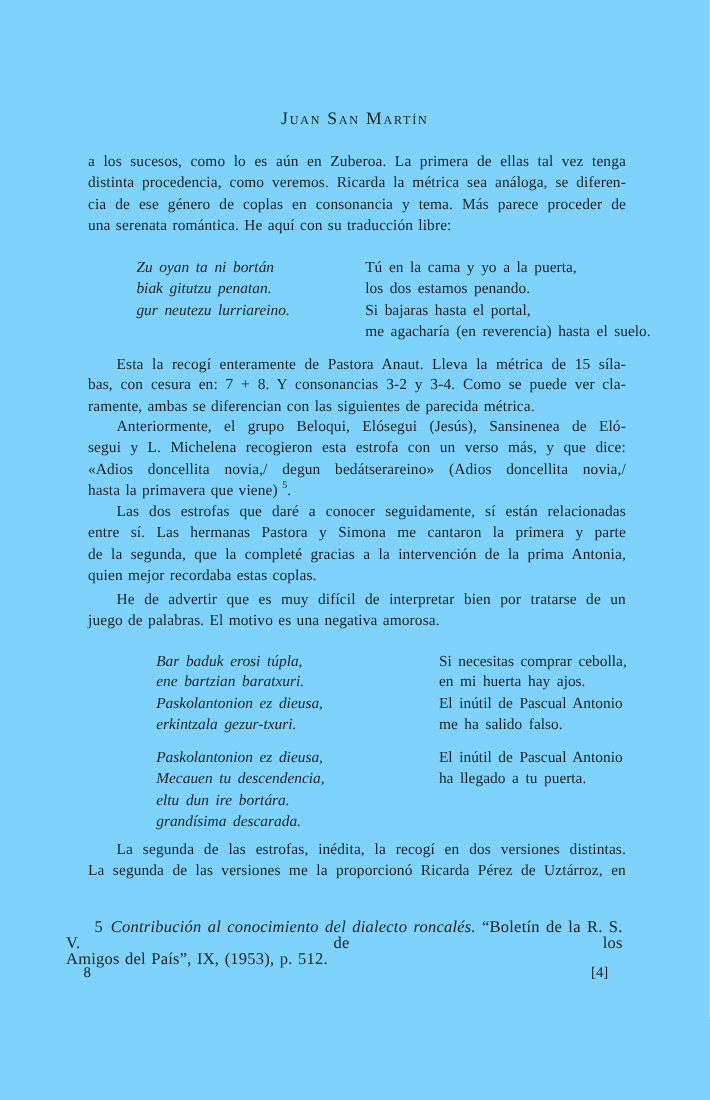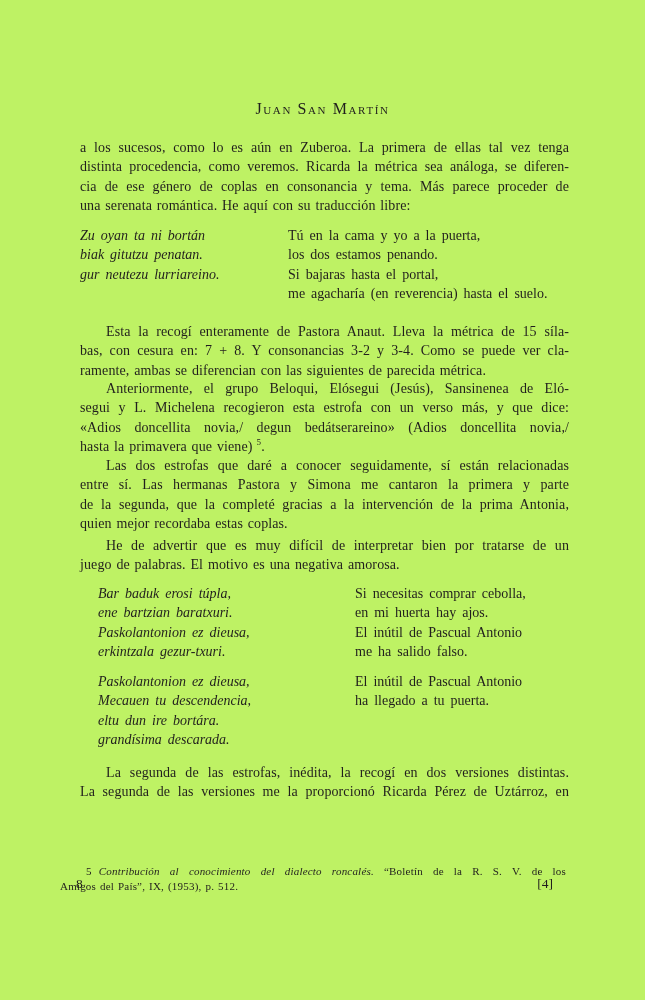--- a/index.html
+++ b/index.html
@@ -2,21 +2,21 @@
 <html lang="es"><head>
 <meta charset="utf-8">
 <style>
   html, body { margin: 0; padding: 0; }
   body { background: #fdfdfb; }
 
   .page {
     position: relative;
     width: 645px;
     height: 1000px;
-    background: #bef264;
+    background: #7dd3fc;
     color: #211f1d;
     font-family: "Liberation Serif", "DejaVu Serif", serif;
     overflow: hidden;
   }
 
   .block { position: absolute; }
 
   
   .title {
     top: 100px; left: 0; width: 645px;
@@ -45,37 +45,36 @@
     vertical-align: super;
     margin-left: 4px;
   }
 
   
   .verse {
     left: 80px; width: 489px;
     font-size: 14px;
     line-height: 19.3px;
   }
-  .vcol { position: absolute; top: 0; white-space: nowrap; }
+  .vcol { position: absolute; top: 8px; white-space: nowrap; margin-left: 44px; }
   .vcol.orig { font-style: italic; word-spacing: 2.5px; }
   .vcol.trans { word-spacing: 2.5px; }
   .v1  .orig  { left: 0; }
   .v1  .trans { left: 208px; }
   .v23 .orig  { left: 18px; }
   .v23 .trans { left: 275px; }
   .vl { text-align: left; }
 
   
   .footnote {
     left: 60px; width: 506px;
-    font-size: 11px;
+    font-size: 15px;
     line-height: 14.6px;
     word-spacing: 1px;
     letter-spacing: 0.2px;
-    margin-top: 28px;
   }
   .fn-line1 { text-align: justify; text-align-last: justify; text-indent: 26px; }
   .fn-num { margin-right: 7px; }
   .footnote i { font-style: italic; }
 
   
   .pageno { font-size: 13.5px; line-height: 16px; }
   .pn-left  { left: 76px;  top: 876px; }
   .pn-right { left: 520px; top: 876px; width: 33px; text-align: right; }
 </style>

